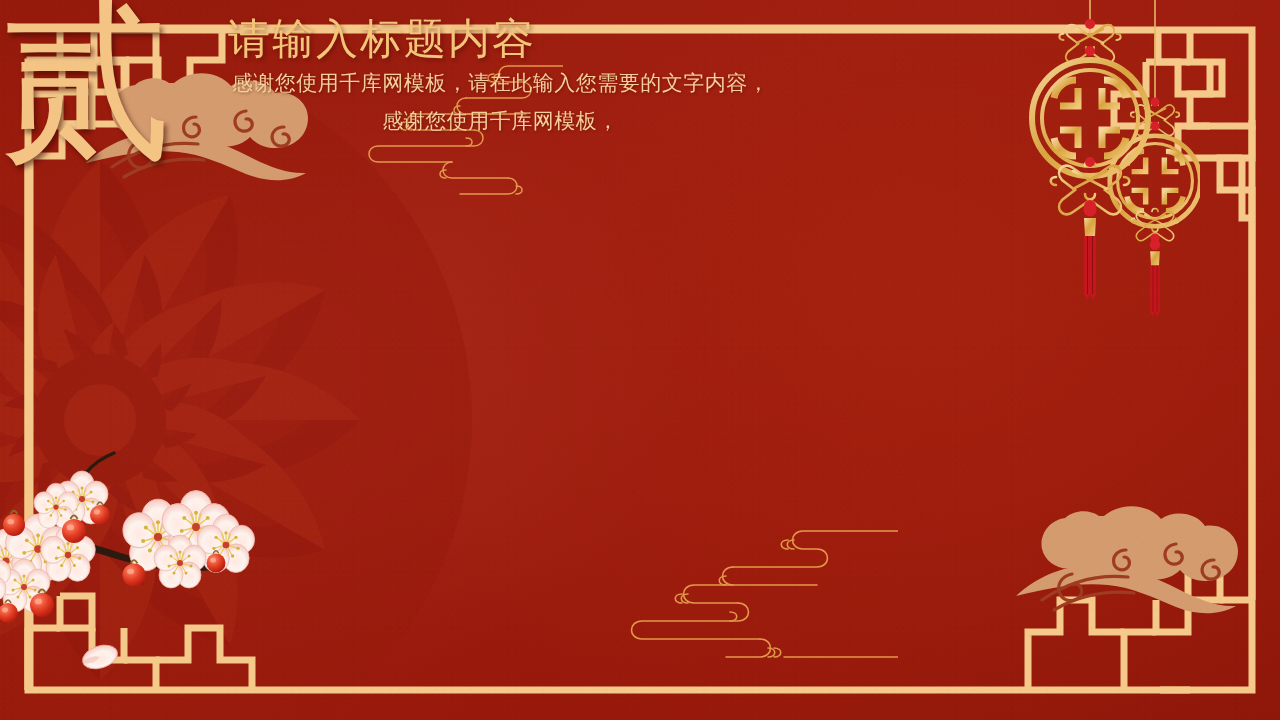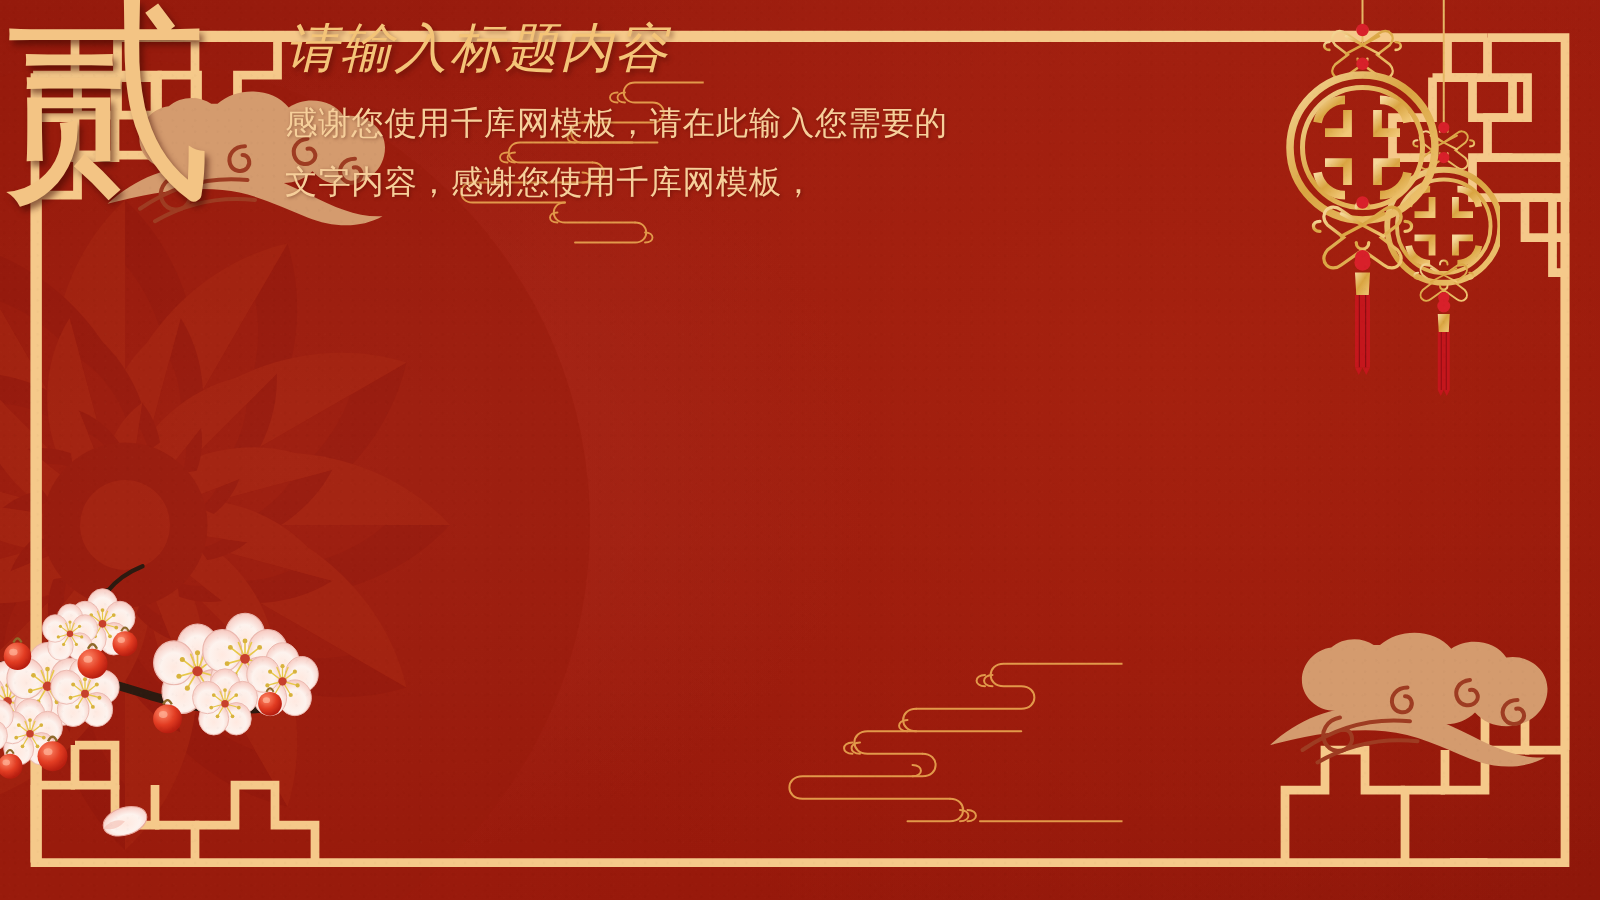--- a/index.html
+++ b/index.html
@@ -68,31 +68,31 @@
 
   #copy { position:absolute; left:228px; top:14px; width:560px; }
 
   #title {
     font-size:42px;
     line-height:1.18;
     color:#f4c478;
     letter-spacing:2px;
     text-shadow:2px 2px 4px rgba(60,8,2,.42);
     white-space:nowrap;
-    font-style:italic;
   }
 
   #body-text {
-    margin-top:12px;
-    font-size:26px;
+    margin-top:0;
+    font-size:21px;
     line-height:1.82;
     color:#f6cf9a;
     letter-spacing:.5px;
     text-shadow:1px 1px 3px rgba(60,8,2,.40);
     width:545px;
+    text-align:center;
   }
 </style>
 </head>
 <body>
 
 <div id="slide">
 
   <svg class="layer" id="mandala" viewBox="0 0 760 760">
     <defs>
       <g id="petal-unit">

